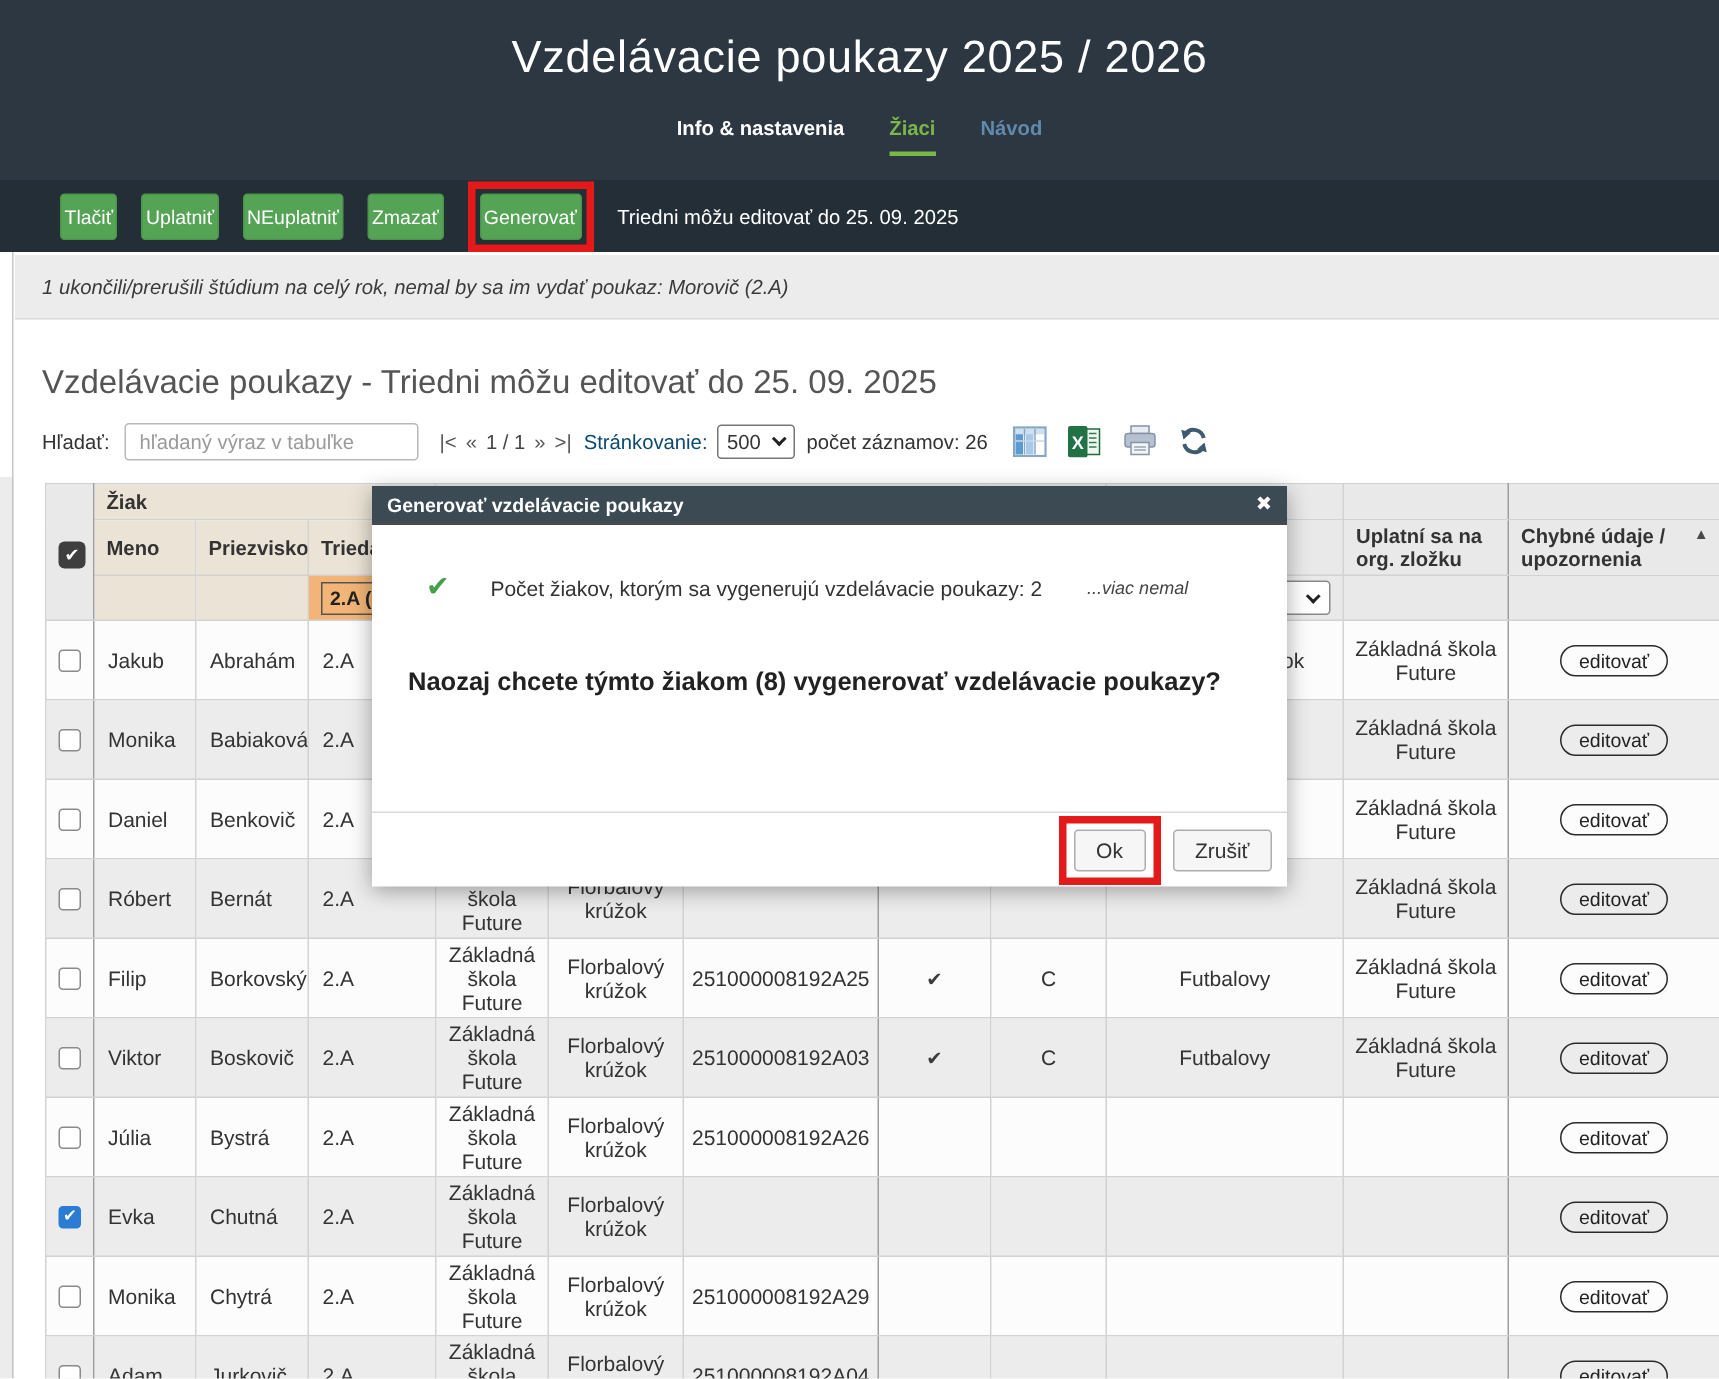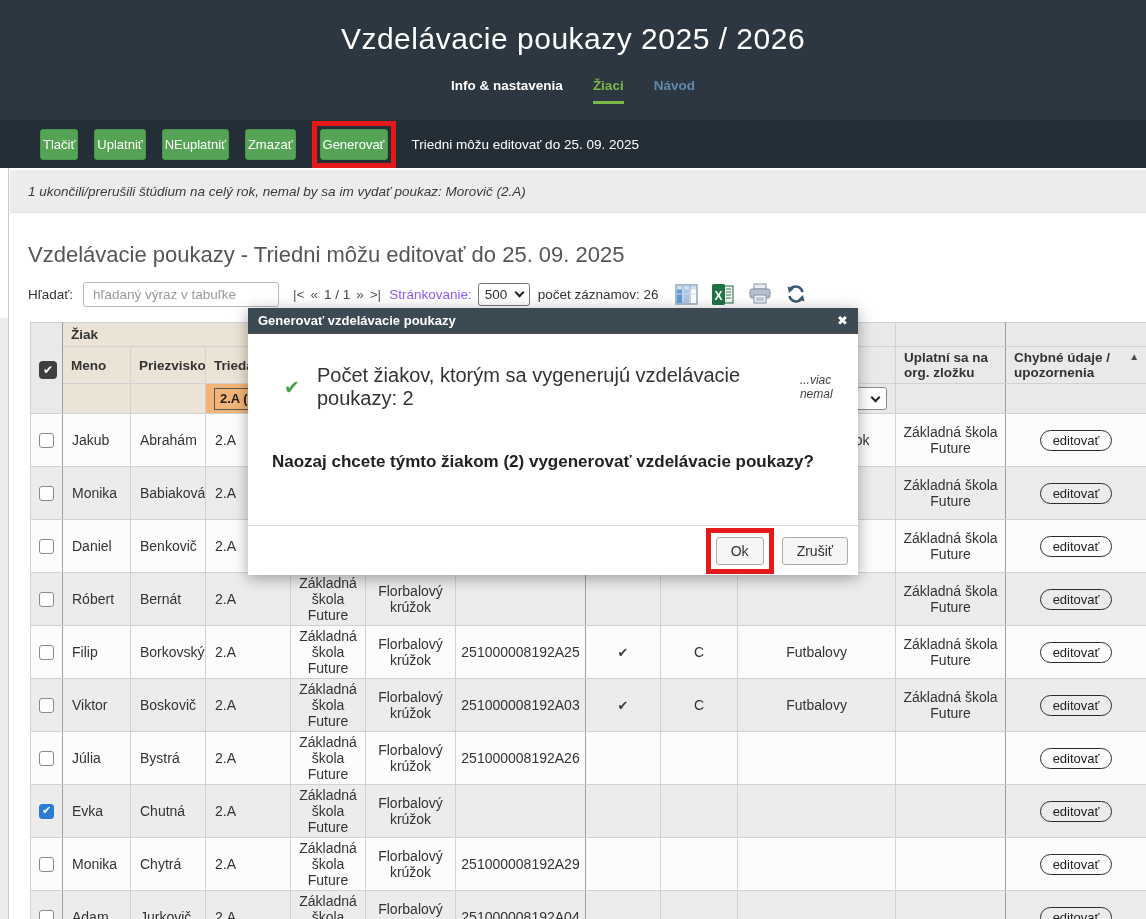--- a/index.html
+++ b/index.html
@@ -36,21 +36,21 @@
   
   .page-heading { position:absolute; left:28px; top:242px; font-size:22px; font-weight:400; color:#555; }
   .controls { position:absolute; left:28px; top:280px; width:1110px; height:28px; display:flex; align-items:center; font-size:13.5px; color:#333; }
   .search-label { margin-right:10px; }
   .search-input { width:196px; height:25px; border:1px solid #b9b9b9; border-radius:3px; padding:0 9px;
     font-size:13.5px; font-family:inherit; color:#333; }
   .search-input::placeholder { color:#9a9a9a; }
   .pager { margin-left:14px; color:#555; display:flex; gap:6px; align-items:center; }
   .pager span { cursor:pointer; }
   .pager .pg-current { cursor:default; color:#444; }
-  .pg-label { margin-left:8px; color:#8b5cf6; }
+  .pg-label { margin-left:8px; color:#0c4a6e; }
   .pageselect { margin-left:6px; height:23px; min-width:52px; border:1px solid #767676; border-radius:3px;
     background:#fff; display:flex; align-items:center; justify-content:space-between; padding:0 6px; cursor:pointer; }
   .chev { width:7px; height:7px; border-right:2px solid #222; border-bottom:2px solid #222; transform:rotate(45deg); margin-top:-3px; }
   .records { margin-left:8px; }
   .icon-bar { display:flex; align-items:center; gap:14px; margin-left:16px; }
   .icon-bar > span { cursor:pointer; display:inline-flex; }
 
   
   table.grid { position:absolute; left:30px; top:322px; width:1116px; border-collapse:collapse; table-layout:fixed;
     font-size:14px; color:#333; border:1px solid #c9c9c9; }
@@ -77,31 +77,31 @@
   .tick { color:#3c3c3c; font-size:13px; }
   .pill { font-family:inherit; font-size:13px; color:#222; background:transparent; border:1.5px solid #2b2b2b;
     border-radius:11px; padding:2px 12px; cursor:pointer; }
   .filter-trieda-cell { background:#f2b577 !important; }
   .filter-trieda-box { width:74px; height:22px; border:1px solid #555; background:#f2b577; font-size:13px;
     color:#222; display:flex; align-items:center; padding-left:5px; cursor:pointer; }
   .filter-select { width:140px; height:23px; border:1px solid #8a8a8a; border-radius:3px; background:#fff;
     margin:0 auto; display:flex; align-items:center; justify-content:flex-end; padding-right:7px; cursor:pointer; }
 
   
-  .modal { position:absolute; left:248px; top:308px; width:610px; height:267px; background:#fff; z-index:50;
+  .modal { position:absolute; left:248px; top:324px; width:610px; height:267px; background:#fff; z-index:50;
     box-shadow:0 3px 14px rgba(0,0,0,.35); display:flex; flex-direction:column; }
   .modal-header { height:24px; background:#3c4a54; color:#fff; display:flex; align-items:center;
     justify-content:space-between; padding:0 10px; flex:0 0 auto; }
   .modal-title { font-size:13px; font-weight:bold; }
   .modal-close { font-size:13px; cursor:pointer; }
   .modal-selected { font-size:17px; font-weight:bold; color:#222; padding:20px 24px 18px 24px; }
   .modal-divider { border-bottom:2px solid #4a4a4a; }
   .modal-checkrow { display:flex; align-items:center; margin:30px 0 0 36px; }
   .modal-check-icon { color:#43a047; font-size:19px; font-weight:bold; margin-right:17px; }
-  .modal-result { font-size:20px; color:#333; }
+  .modal-result { font-size:14px; color:#333;margin-left:10px; }
   .modal-more { font-size:12px; font-style:italic; color:#444; margin-left:30px; cursor:pointer; }
   .modal-question { font-size:17px; font-weight:bold; color:#222; margin:42px 24px 0 24px; }
   .modal-footer { margin-top:auto; border-top:1px solid #d9d9d9; height:50px; display:flex; align-items:center;
     justify-content:flex-end; padding-right:10px; gap:8px; }
   .btn-dialog { font-family:inherit; font-size:14px; color:#333; background:#f6f6f6; border:1px solid #adadad;
     border-radius:3px; padding:5px 14px; cursor:pointer; }
   .annotate-ok { border:5px solid #e3191a; padding:4px 5px; display:inline-flex; }
 </style>
 </head>
 <body>
@@ -424,20 +424,20 @@
   <div class="modal-header">
     <span class="modal-title">Generovať vzdelávacie poukazy</span>
     <span class="modal-close">✖</span>
   </div>
   <div class="modal-divider"></div>
   <div class="modal-checkrow">
     <span class="modal-check-icon">✔</span>
     <span class="modal-result">Počet žiakov, ktorým sa vygenerujú vzdelávacie poukazy: 2</span>
     <span class="modal-more">...viac nemal</span>
   </div>
-  <div class="modal-question">Naozaj chcete týmto žiakom (2) vygenerovať vzdelávacie poukazy?</div>
+  <div class="modal-question">Naozaj chcete týmto žiakom (8) vygenerovať vzdelávacie poukazy?</div>
   <div class="modal-footer">
     <span class="annotate-ok">
       <button class="btn-dialog">Ok</button>
     </span>
     <button class="btn-dialog">Zrušiť</button>
   </div>
 </div>
 
 </body></html>

